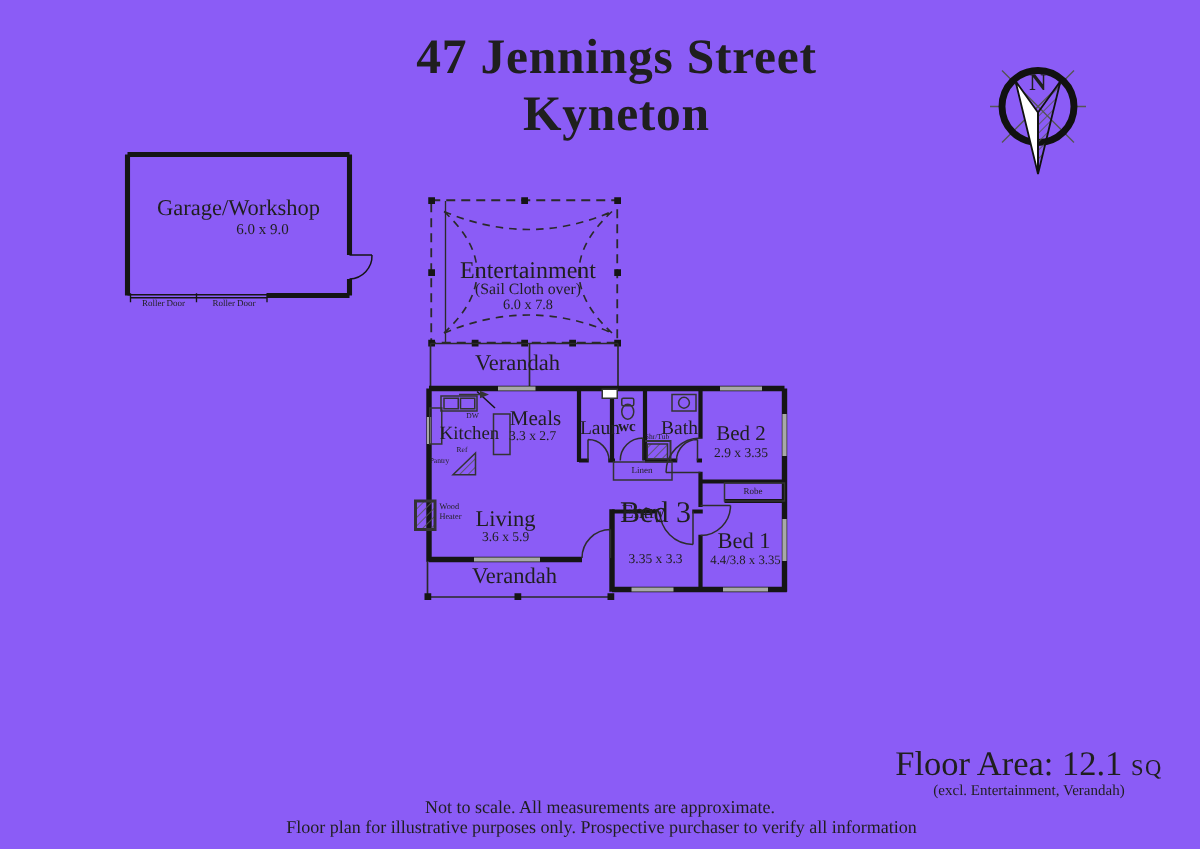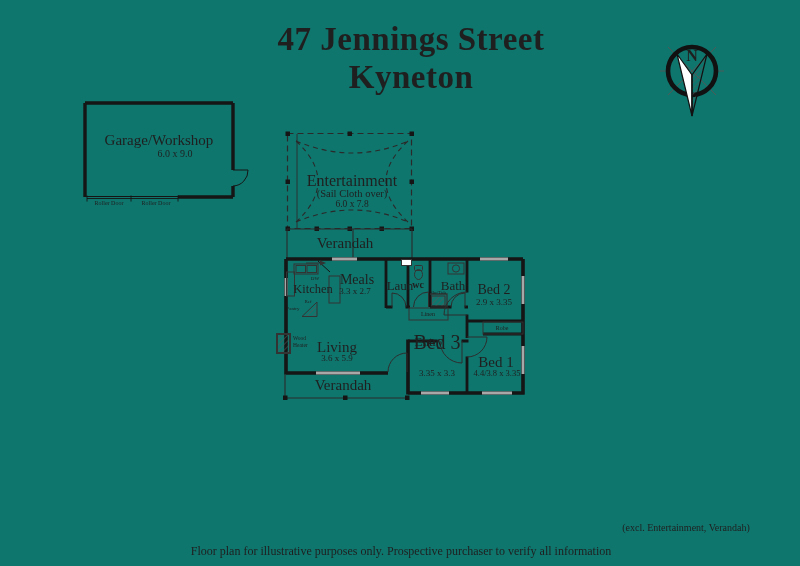--- a/index.html
+++ b/index.html
@@ -1,16 +1,16 @@
 <!DOCTYPE html>
 <html><head>
 <meta charset="utf-8">
 <style>
   html,body{margin:0;padding:0;background:#fff;}
-  #page{position:relative;width:800px;height:566px;background:#0f766e;overflow:hidden;
+  #page{position:relative;width:800px;height:566px;background:#8b5cf6;overflow:hidden;
         font-family:"Liberation Serif","DejaVu Serif",serif;color:#1f1f1f;}
   svg{position:absolute;left:0;top:0;}
   .lbl{position:absolute;transform:translate(-50%,-50%);white-space:nowrap;
        font-family:"Liberation Serif","DejaVu Serif",serif;color:#1f1f1f;line-height:1;}
   .lbl-left{position:absolute;transform:translate(0,-50%);white-space:nowrap;
        font-family:"Liberation Serif","DejaVu Serif",serif;color:#1f1f1f;line-height:1;}
   .title{font-weight:bold;letter-spacing:.5px;}
   .unit{font-size:15px;letter-spacing:1px;}
 </style>
 </head>
@@ -169,16 +169,21 @@
   <div class="lbl" style="left:497px;top:373px;font-size:8.5px;">4.4/3.8 x 3.35</div>
   <div class="lbl" style="left:437px;top:342px;font-size:20px;">Bed 3</div>
   <div class="lbl" style="left:437px;top:373px;font-size:9px;">3.35 x 3.3</div>
 
   <div class="lbl" style="left:337px;top:347px;font-size:15px;">Living</div>
   <div class="lbl" style="left:337px;top:358px;font-size:9px;">3.6 x 5.9</div>
   <div class="lbl" style="left:393px;top:341px;font-size:13px;margin-left:36px;">Entry</div>
   <div class="lbl-left" style="left:293px;top:339px;font-size:5.5px;">Wood</div>
   <div class="lbl-left" style="left:293px;top:346px;font-size:5.5px;">Heater</div>
 
+  <div class="lbl" style="left:686px;top:509px;font-size:23px;">
+    <span>Floor Area: 12.1</span>
+    <span class="unit">SQ</span>
+  </div>
   <div class="lbl" style="left:686px;top:528px;font-size:10px;">(excl. Entertainment, Verandah)</div>
+  <div class="lbl" style="left:400px;top:538px;font-size:12px;">Not to scale. All measurements are approximate.</div>
   <div class="lbl" style="left:401px;top:551px;font-size:12px;">Floor plan for illustrative purposes only. Prospective purchaser to verify all information</div>
 
 </div>
 
 </body></html>

